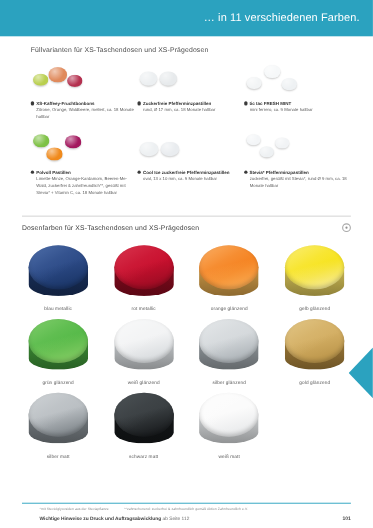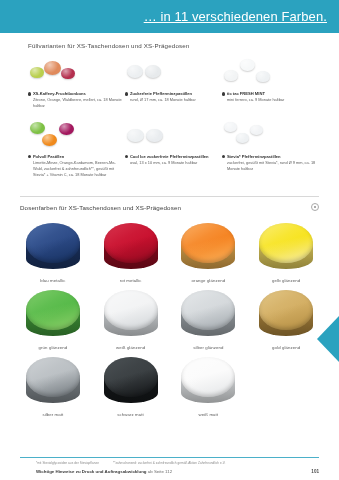--- a/index.html
+++ b/index.html
@@ -11,22 +11,22 @@
   }
   .page { position: relative; width: 339px; height: 480px; background: #fff; }
 
   
   .banner {
     position: absolute; left: 0; top: 0; width: 339px; height: 33px;
     background: #2ba2bf;
     display: flex; align-items: center; justify-content: flex-end;
   }
   .banner-title {
-    color: #ffffff; font-size: 13px; letter-spacing: .1px;
-    padding-right: 12px; white-space: nowrap; text-decoration: underline;
+    color: #ffffff; font-size: 10px; letter-spacing: .1px;
+    padding-right: 12px; white-space: nowrap;
   }
 
   
   .fill-section { position: absolute; left: 0; top: 33px; width: 339px; }
   .fill-heading {
     font-size: 6.2px; color: #4a4a4a; padding: 9px 0 0 28px; letter-spacing: .15px;
   }
   .fill-grid {
     position: relative; margin: 7px 0 0 0; padding: 0 20px 0 28px;
   }

